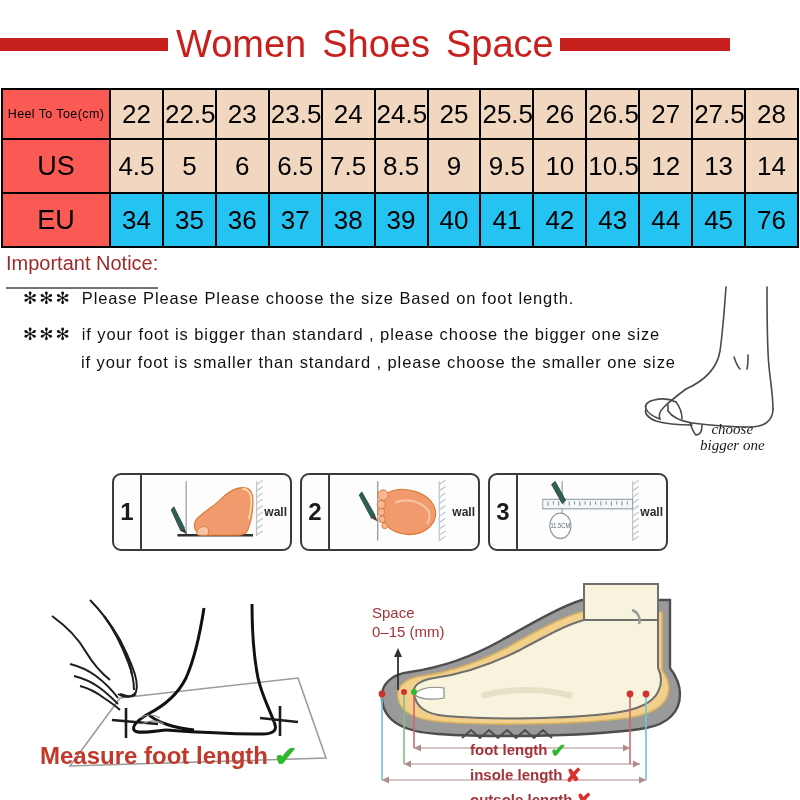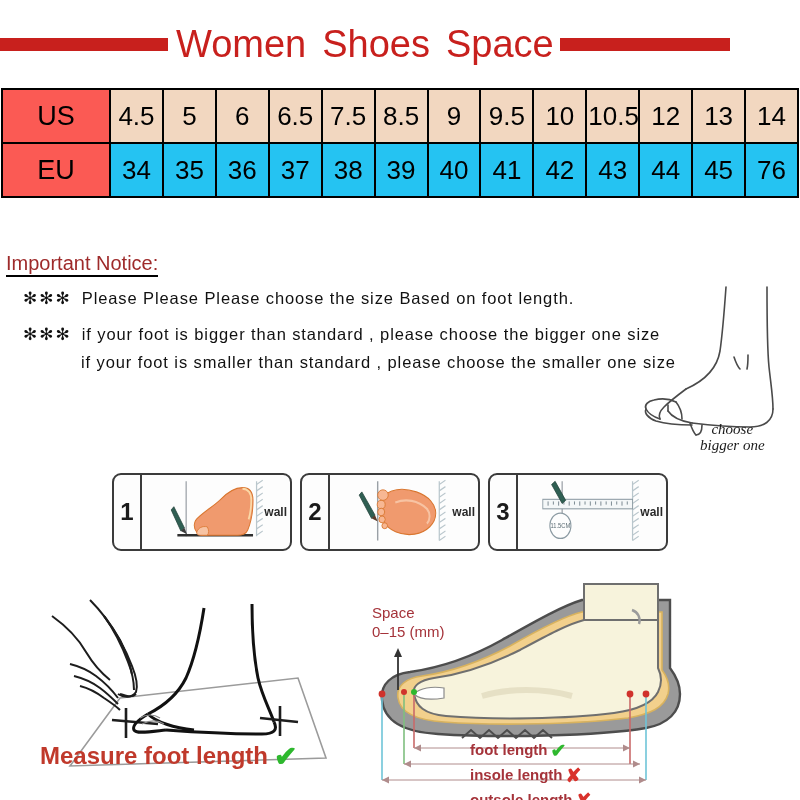--- a/index.html
+++ b/index.html
@@ -72,22 +72,22 @@
   .row-cm td.val { background: #f2d7c0; font-size: 26px; height: 46px; }
   .row-us td.val { background: #f2d7c0; font-size: 26px; height: 50px; }
   .row-eu td.val { background: #25c3f2; font-size: 26px; height: 50px; }
 
   
   .notice-title {
     position: absolute;
     left: 6px; top: 252px;
     font-size: 20px;
     color: #9e2a2a;
-    border-bottom: 2px solid #000000;
-    padding-bottom: 1px;
+    border-bottom: 2px solid #737373;
+    padding-bottom: 13px;
     line-height: 1.1;
     font-family: "Liberation Sans", sans-serif;
   }
   .notice-block {
     position: absolute;
     left: 6px; top: 290px;
     width: 680px;
     color: #111;
     font-size: 16.5px;
     line-height: 1.05;
@@ -230,20 +230,36 @@
 <div class="title-row">
   <div class="title-bar-left"></div>
   <div class="title-text">
     <span class="w">Women</span><span class="s1">Shoes</span><span>Space</span>
   </div>
   <div class="title-bar-right"></div>
 </div>
 
 <table class="size-table">
   <tbody>
+    <tr class="row-cm">
+      <td class="rowlabel lbl-small">Heel To Toe(cm)</td>
+      <td class="val">22</td>
+      <td class="val">22.5</td>
+      <td class="val">23</td>
+      <td class="val">23.5</td>
+      <td class="val">24</td>
+      <td class="val">24.5</td>
+      <td class="val">25</td>
+      <td class="val">25.5</td>
+      <td class="val">26</td>
+      <td class="val">26.5</td>
+      <td class="val">27</td>
+      <td class="val">27.5</td>
+      <td class="val">28</td>
+    </tr>
     <tr class="row-us">
       <td class="rowlabel lbl-big">US</td>
       <td class="val">4.5</td>
       <td class="val">5</td>
       <td class="val">6</td>
       <td class="val">6.5</td>
       <td class="val">7.5</td>
       <td class="val">8.5</td>
       <td class="val">9</td>
       <td class="val">9.5</td>

